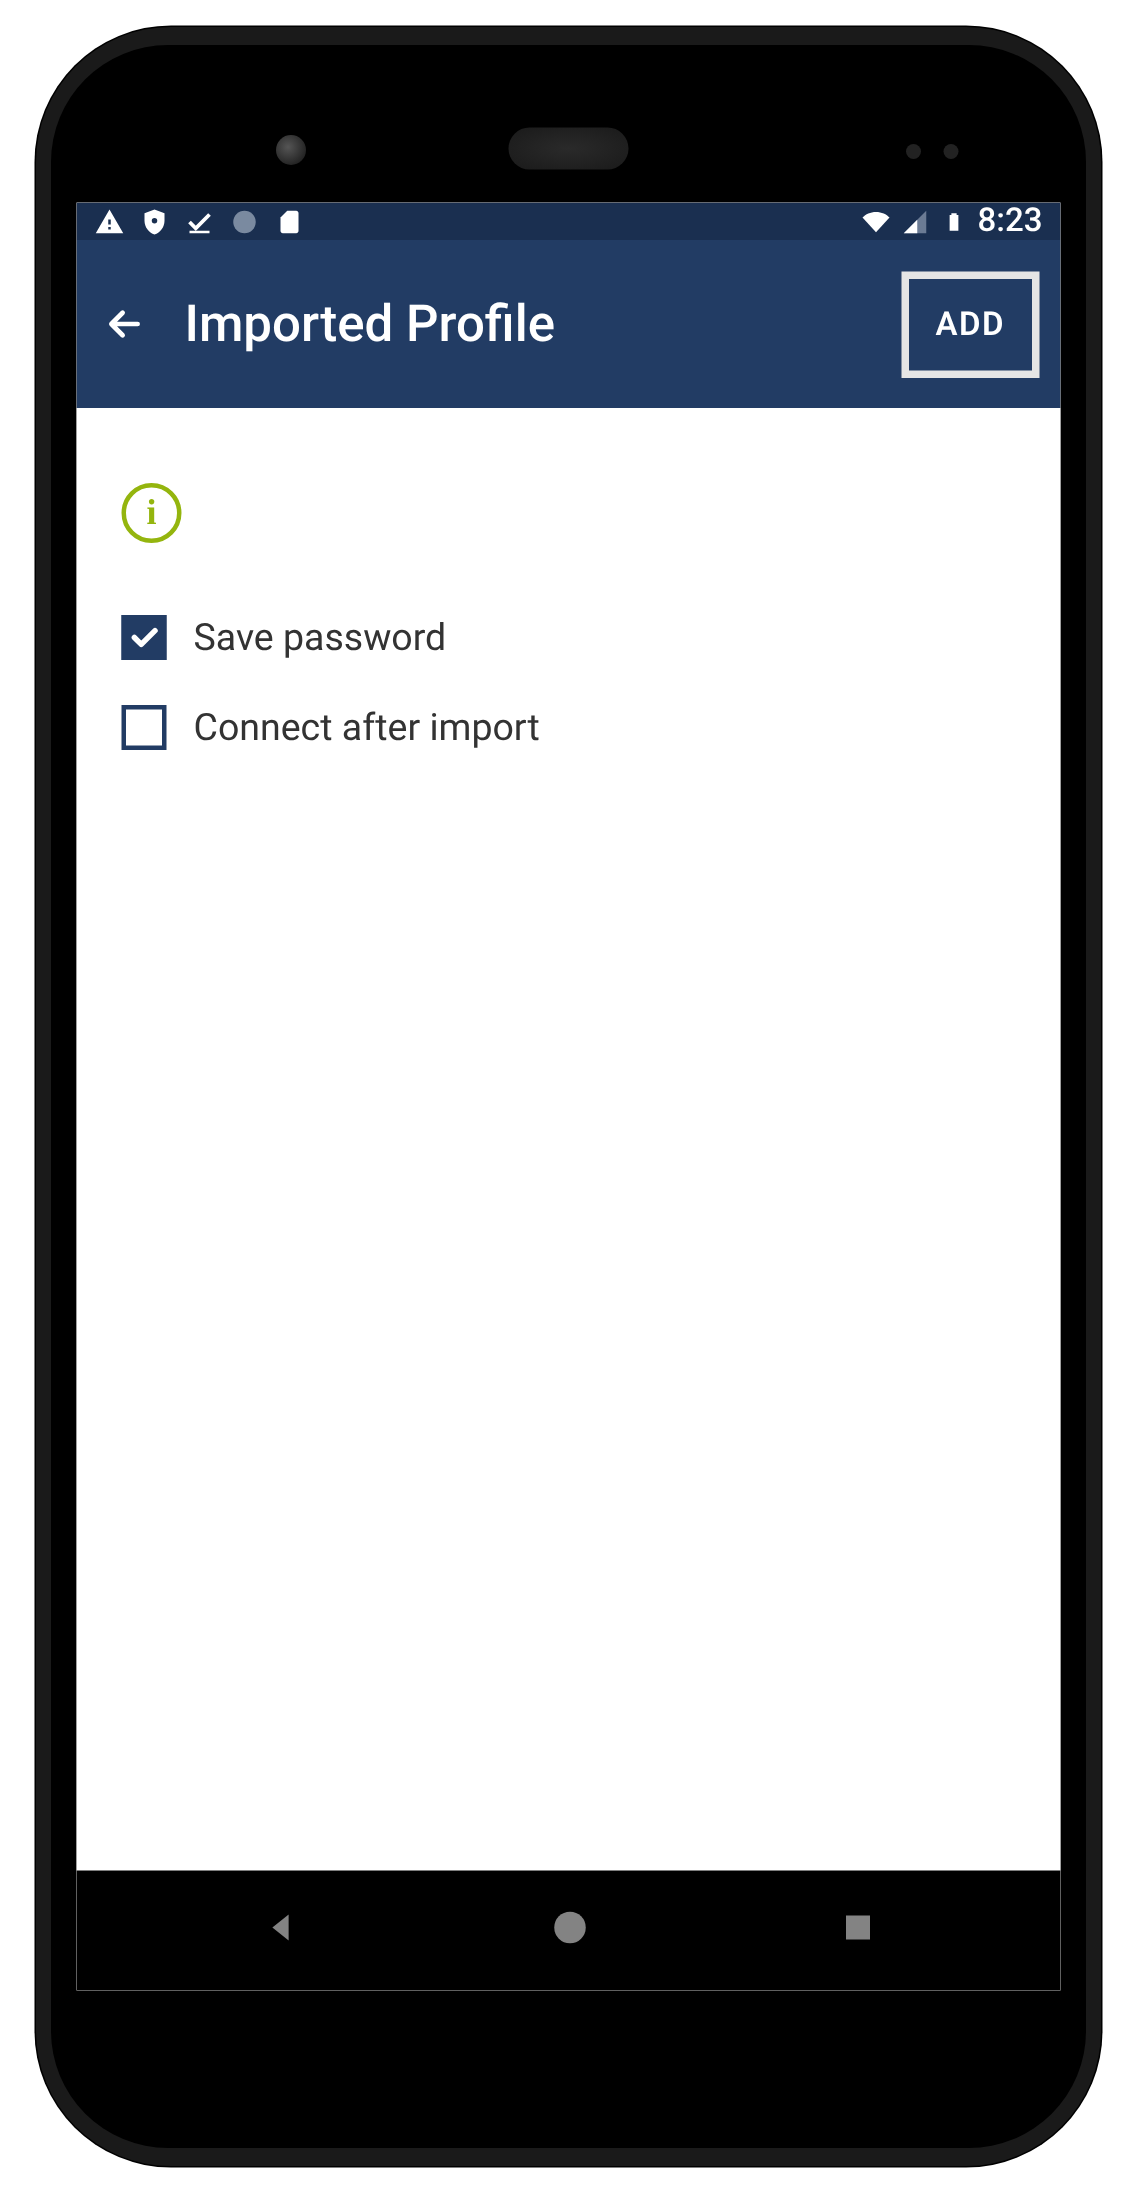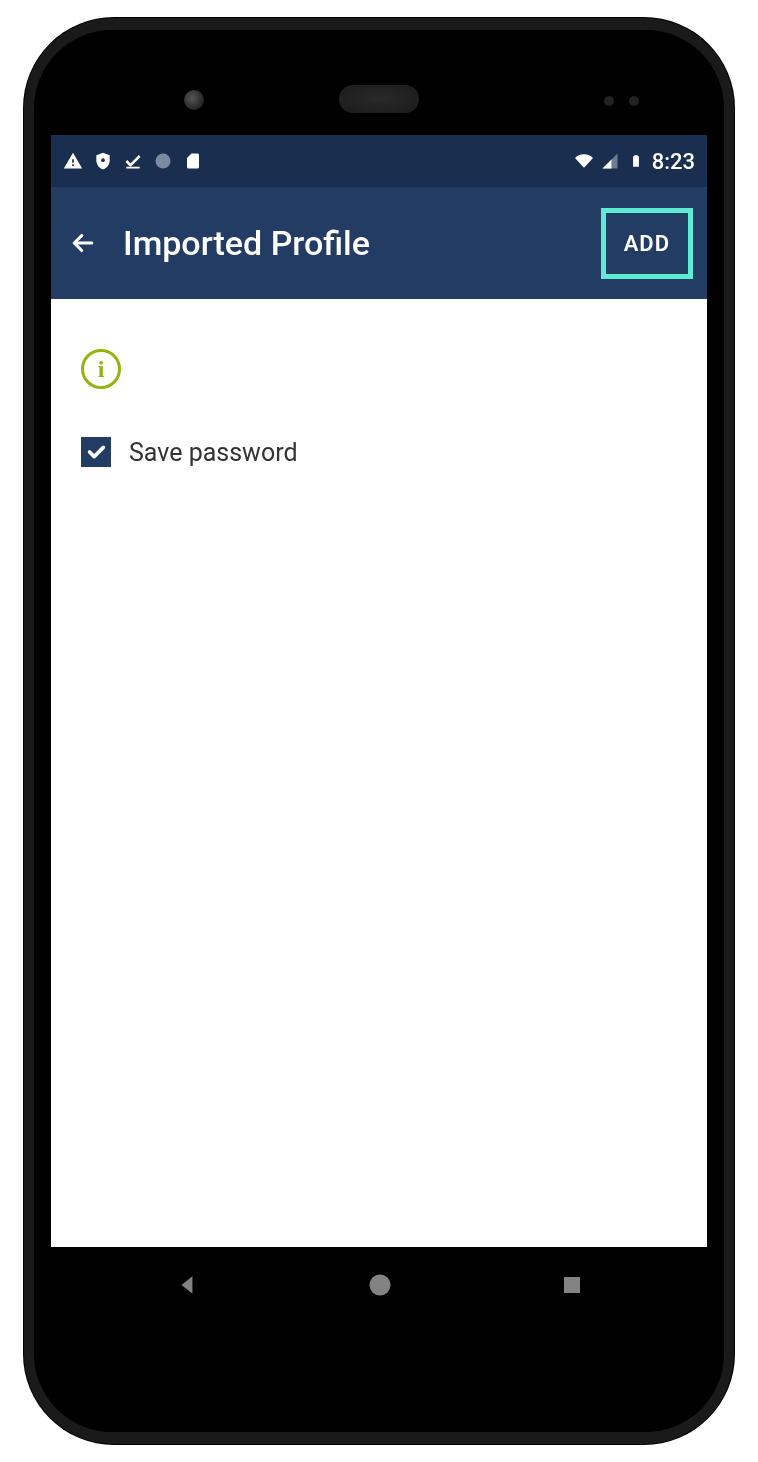--- a/index.html
+++ b/index.html
@@ -91,21 +91,21 @@
     left: 17px;
     right: 17px;
     bottom: 105px;
     background: #fff;
     display: flex;
     flex-direction: column;
     overflow: hidden;
   }
   
   .status-bar {
-    height: 52px;
+    height: 25px;
     background: #1a2f50;
     display: flex;
     align-items: center;
     padding: 0 12px;
     color: #fff;
   }
   .status-left { display: flex; gap: 10px; align-items: center; }
   .status-right { margin-left: auto; display: flex; gap: 6px; align-items: center; font-size: 22px; font-weight: 500; }
   .status-icon { width: 20px; height: 20px; display:flex; align-items:center; justify-content:center; }
   
@@ -124,21 +124,21 @@
   }
   .app-title { font-size: 34px; font-weight: 500; flex: 1; }
   .add-btn {
     font-size: 22px;
     font-weight: 600;
     letter-spacing: 1px;
     padding: 18px 18px;
     cursor: pointer;
   }
   .add-highlight {
-    border: 5px solid #5eead4;
+    border: 5px solid #e5e5e5;
   }
   
   .content {
     flex: 1;
     background: #fff;
     padding: 50px 30px 20px 30px;
     overflow: hidden;
   }
   .success-row {
     display: flex;
@@ -298,20 +298,24 @@
         <div class="checkbox-row">
           <div class="checkbox checked">
             <svg width="22" height="22" viewBox="0 0 24 24" fill="none" stroke="#fff" stroke-width="4" stroke-linecap="round" stroke-linejoin="round">
                 <path d="M5 12l5 5L20 7"></path>
               </svg>
           </div>
           <div class="checkbox-label">Save password</div>
         </div>
 
 
+        <div class="checkbox-row" style="margin-top:10px;">
+          <div class="checkbox"></div>
+          <div class="checkbox-label">Connect after import</div>
+        </div>
 
       </div>
 
       <div class="nav-bar">
         <div class="nav-btn">
           <svg width="26" height="26" viewBox="0 0 24 24" fill="#bbb">
               <path d="M17 4v16L7 12l10-8z"></path>
             </svg>
         </div>
         <div class="nav-btn">

